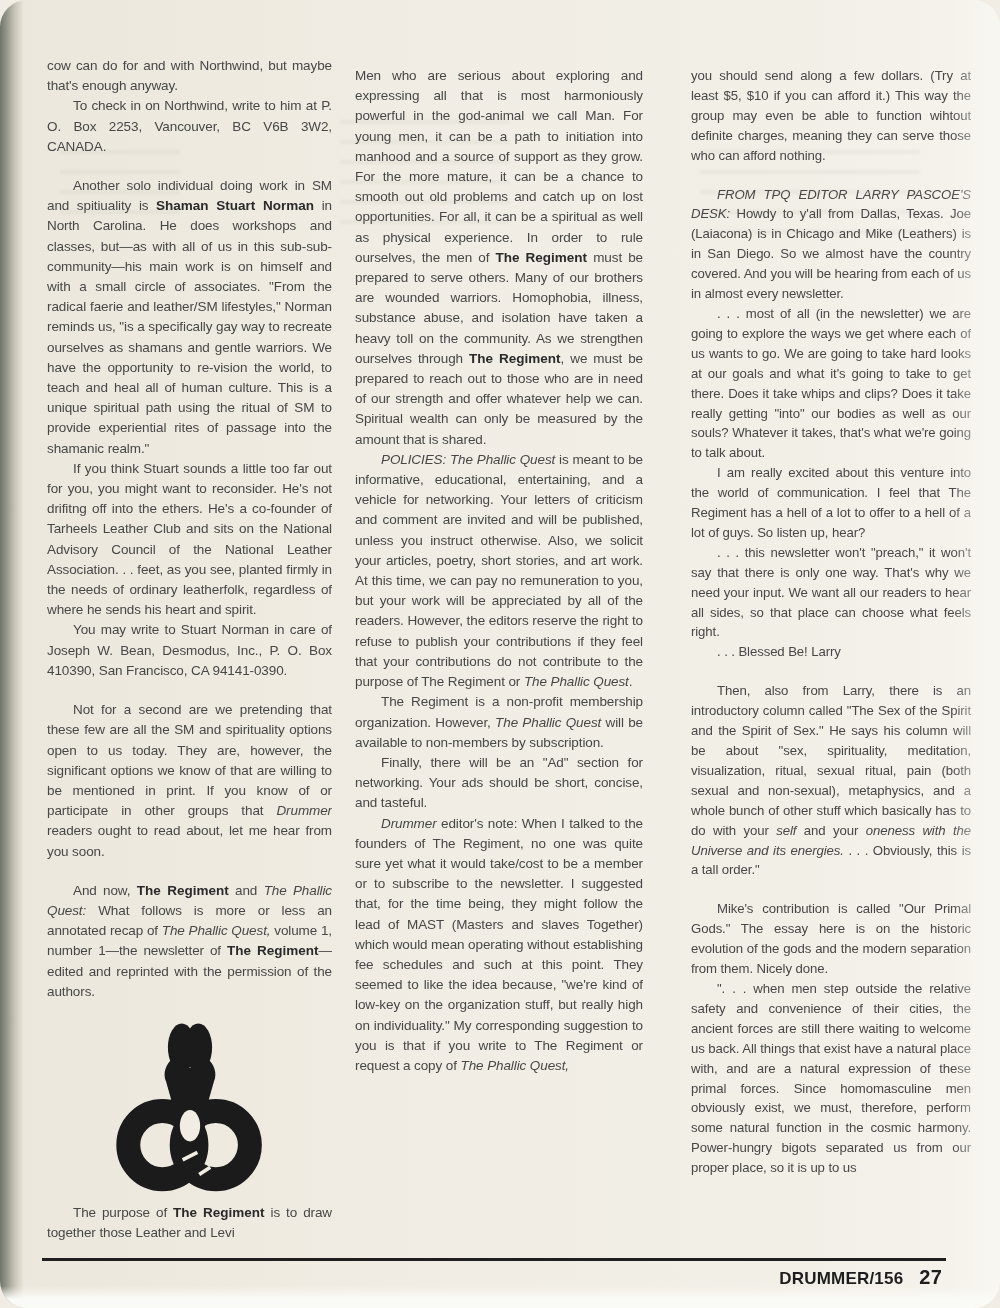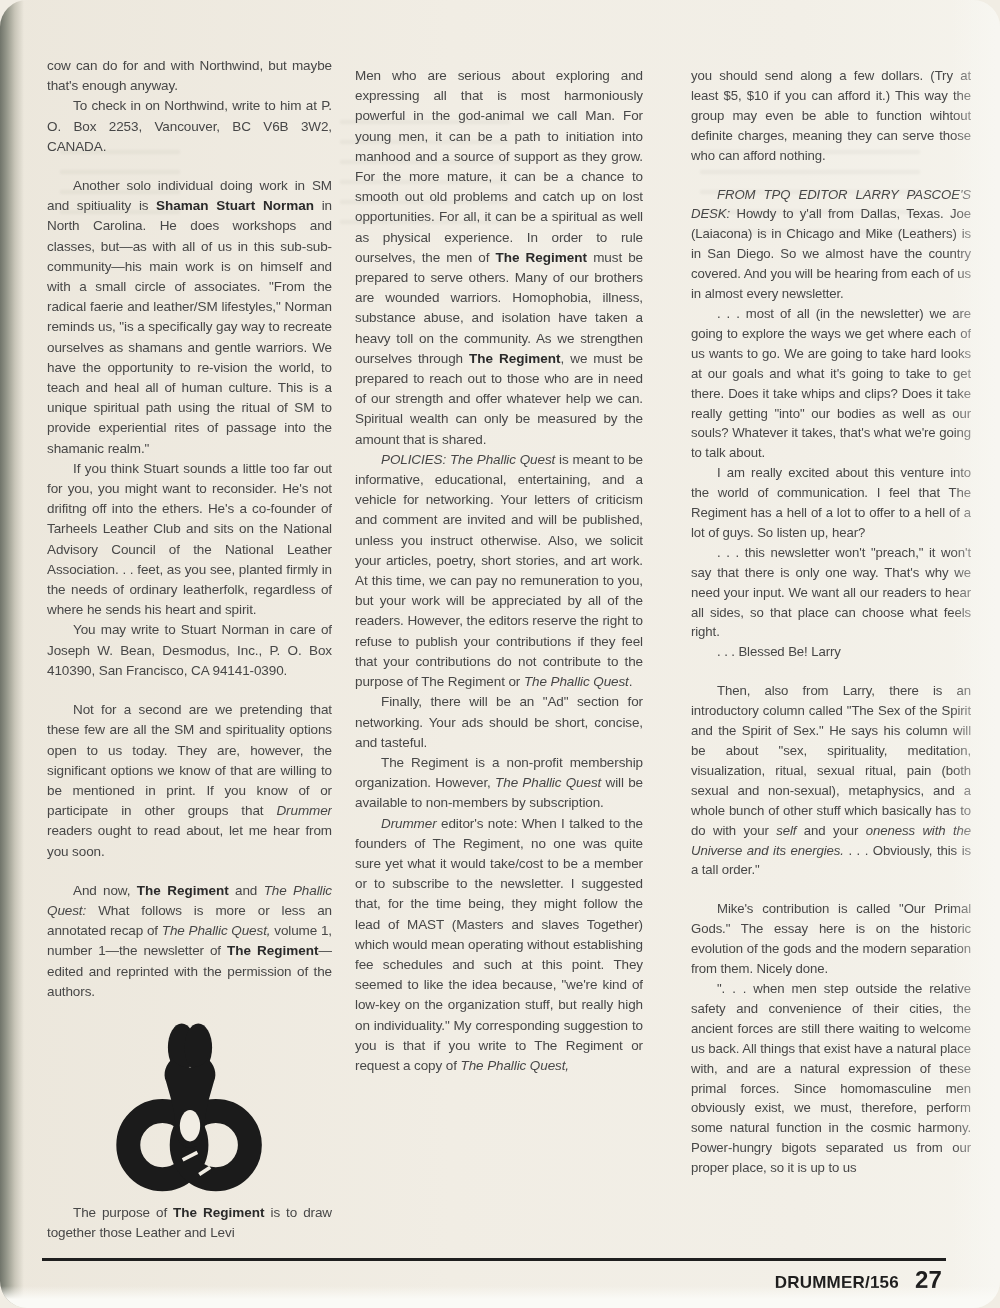--- a/index.html
+++ b/index.html
@@ -46,21 +46,21 @@
   .logo-wrap{margin:16px auto 10px auto;width:166px;text-align:center;}
   .logo-wrap svg{display:block;margin:0 auto;}
   .footer-rule{
     position:absolute;left:42px;right:54px;top:1258px;
     border-top:3px solid #1f1f1f;
   }
   .footer{
     position:absolute;top:1266px;right:58px;
     font-weight:bold;color:#1d1d1d;font-size:17px;letter-spacing:0.2px;
   }
-  .footer .pagenum{font-size:24px;margin-left:16px;}
+  .footer .pagenum{font-size:20px;margin-left:16px;}
   .bleed{
     position:absolute;opacity:0.055;pointer-events:none;
     background:repeating-linear-gradient(180deg,#6d6d5c 0 4px,transparent 4px 20px);
     filter:blur(1.2px);
   }
   .bleed-1{left:340px;top:120px;width:170px;height:110px;}
   .bleed-2{left:700px;top:150px;width:220px;height:90px;}
   .bleed-3{left:60px;top:150px;width:120px;height:70px;}
 </style>
 </head>
@@ -99,22 +99,22 @@
         </g>
       </svg>
     </div>
 
     <p class="para"><span>The purpose of </span><b>The Regiment</b><span> is to draw together those Leather and Levi</span></p>
   </div>
 
   <div class="col col-2">
     <p class="para noindent"><span>Men who are serious about exploring and expressing all that is most harmoniously powerful in the god-animal we call Man.  For young men, it can be a path to initiation into manhood and a source of support as they grow.  For the more mature, it can be a chance to smooth out old problems and catch up on lost opportunities.  For all, it can be a spiritual as well as physical experience.  In order to rule ourselves, the men of </span><b>The Regiment</b><span> must be prepared to serve others.  Many of our brothers are wounded warriors.  Homophobia, illness, substance abuse, and isolation have taken a heavy toll on the community.  As we strengthen ourselves through </span><b>The Regiment</b><span>, we must be prepared to reach out to those who are in need of our strength and offer whatever help we can.  Spiritual wealth can only be measured by the amount that is shared.</span></p>
     <p class="para"><i>POLICIES:  The Phallic Quest</i><span> is meant to be informative, educational, entertaining, and a vehicle for networking.  Your letters of criticism and comment are invited and will be published, unless you instruct otherwise.  Also, we solicit your articles, poetry, short stories, and art work.  At this time, we can pay no remuneration to you, but your work will be appreciated by all of the readers.  However, the editors reserve the right to refuse to publish your contributions if they feel that your contributions do not contribute to the purpose of The Regiment or </span><i>The Phallic Quest</i><span>.</span></p>
+    <p class="para"><span>The Regiment is a non-profit membership organization.  However, </span><i>The Phallic Quest</i><span> will be available to non-members by subscription.</span></p>
     <p class="para"><span>Finally, there will be an "Ad" section for networking. Your ads should be short, concise, and tasteful.</span></p>
-    <p class="para"><span>The Regiment is a non-profit membership organization.  However, </span><i>The Phallic Quest</i><span> will be available to non-members by subscription.</span></p>
     <p class="para gap-lg"><i>Drummer</i><span> editor's note:  When I talked to the founders of The Regiment, no one was quite sure yet what it would take/cost to be a member or to subscribe to the newsletter.  I suggested that, for the time being, they might follow the lead of MAST (Masters and slaves Together) which would mean operating without establishing fee schedules and such at this point.  They seemed to like the idea because, "we're kind of low-key on the organization stuff, but really high on individuality."  My corresponding suggestion to you is that if you write to The Regiment or request a copy of </span><i>The Phallic Quest,</i></p>
   </div>
 
   <div class="col col-3">
     <p class="para noindent"><span>you should send along a few dollars.  (Try at least $5, $10 if you can afford it.)  This way the group may even be able to function wihtout definite charges, meaning they can serve those who can afford nothing.</span></p>
     <p class="para gap"><i>FROM TPQ EDITOR LARRY PASCOE'S DESK:</i><span>  Howdy to y'all from Dallas, Texas.  Joe (Laiacona) is in Chicago and Mike (Leathers) is in San Diego.  So we almost have the country covered.  And you will be hearing from each of us in almost every newsletter.</span></p>
     <p class="para"><span>. . . most of all (in the newsletter) we are going to explore the ways we get where each of us wants to go.  We are going to take hard looks at our goals and what it's going to take to get there.  Does it take whips and clips? Does it take really getting "into" our bodies as well as our souls?  Whatever it takes, that's what we're going to talk about.</span></p>
     <p class="para"><span>I am really excited about this venture into the world of communication.  I feel that The Regiment has a hell of a lot to offer to a hell of a lot of guys. So listen up, hear?</span></p>
     <p class="para"><span>. . . this newsletter won't "preach," it won't say that there is only one way. That's why we need your input.  We want all our readers to hear all sides, so that place can choose what feels right.</span></p>
     <p class="para"><span>. . . Blessed Be!  Larry</span></p>

